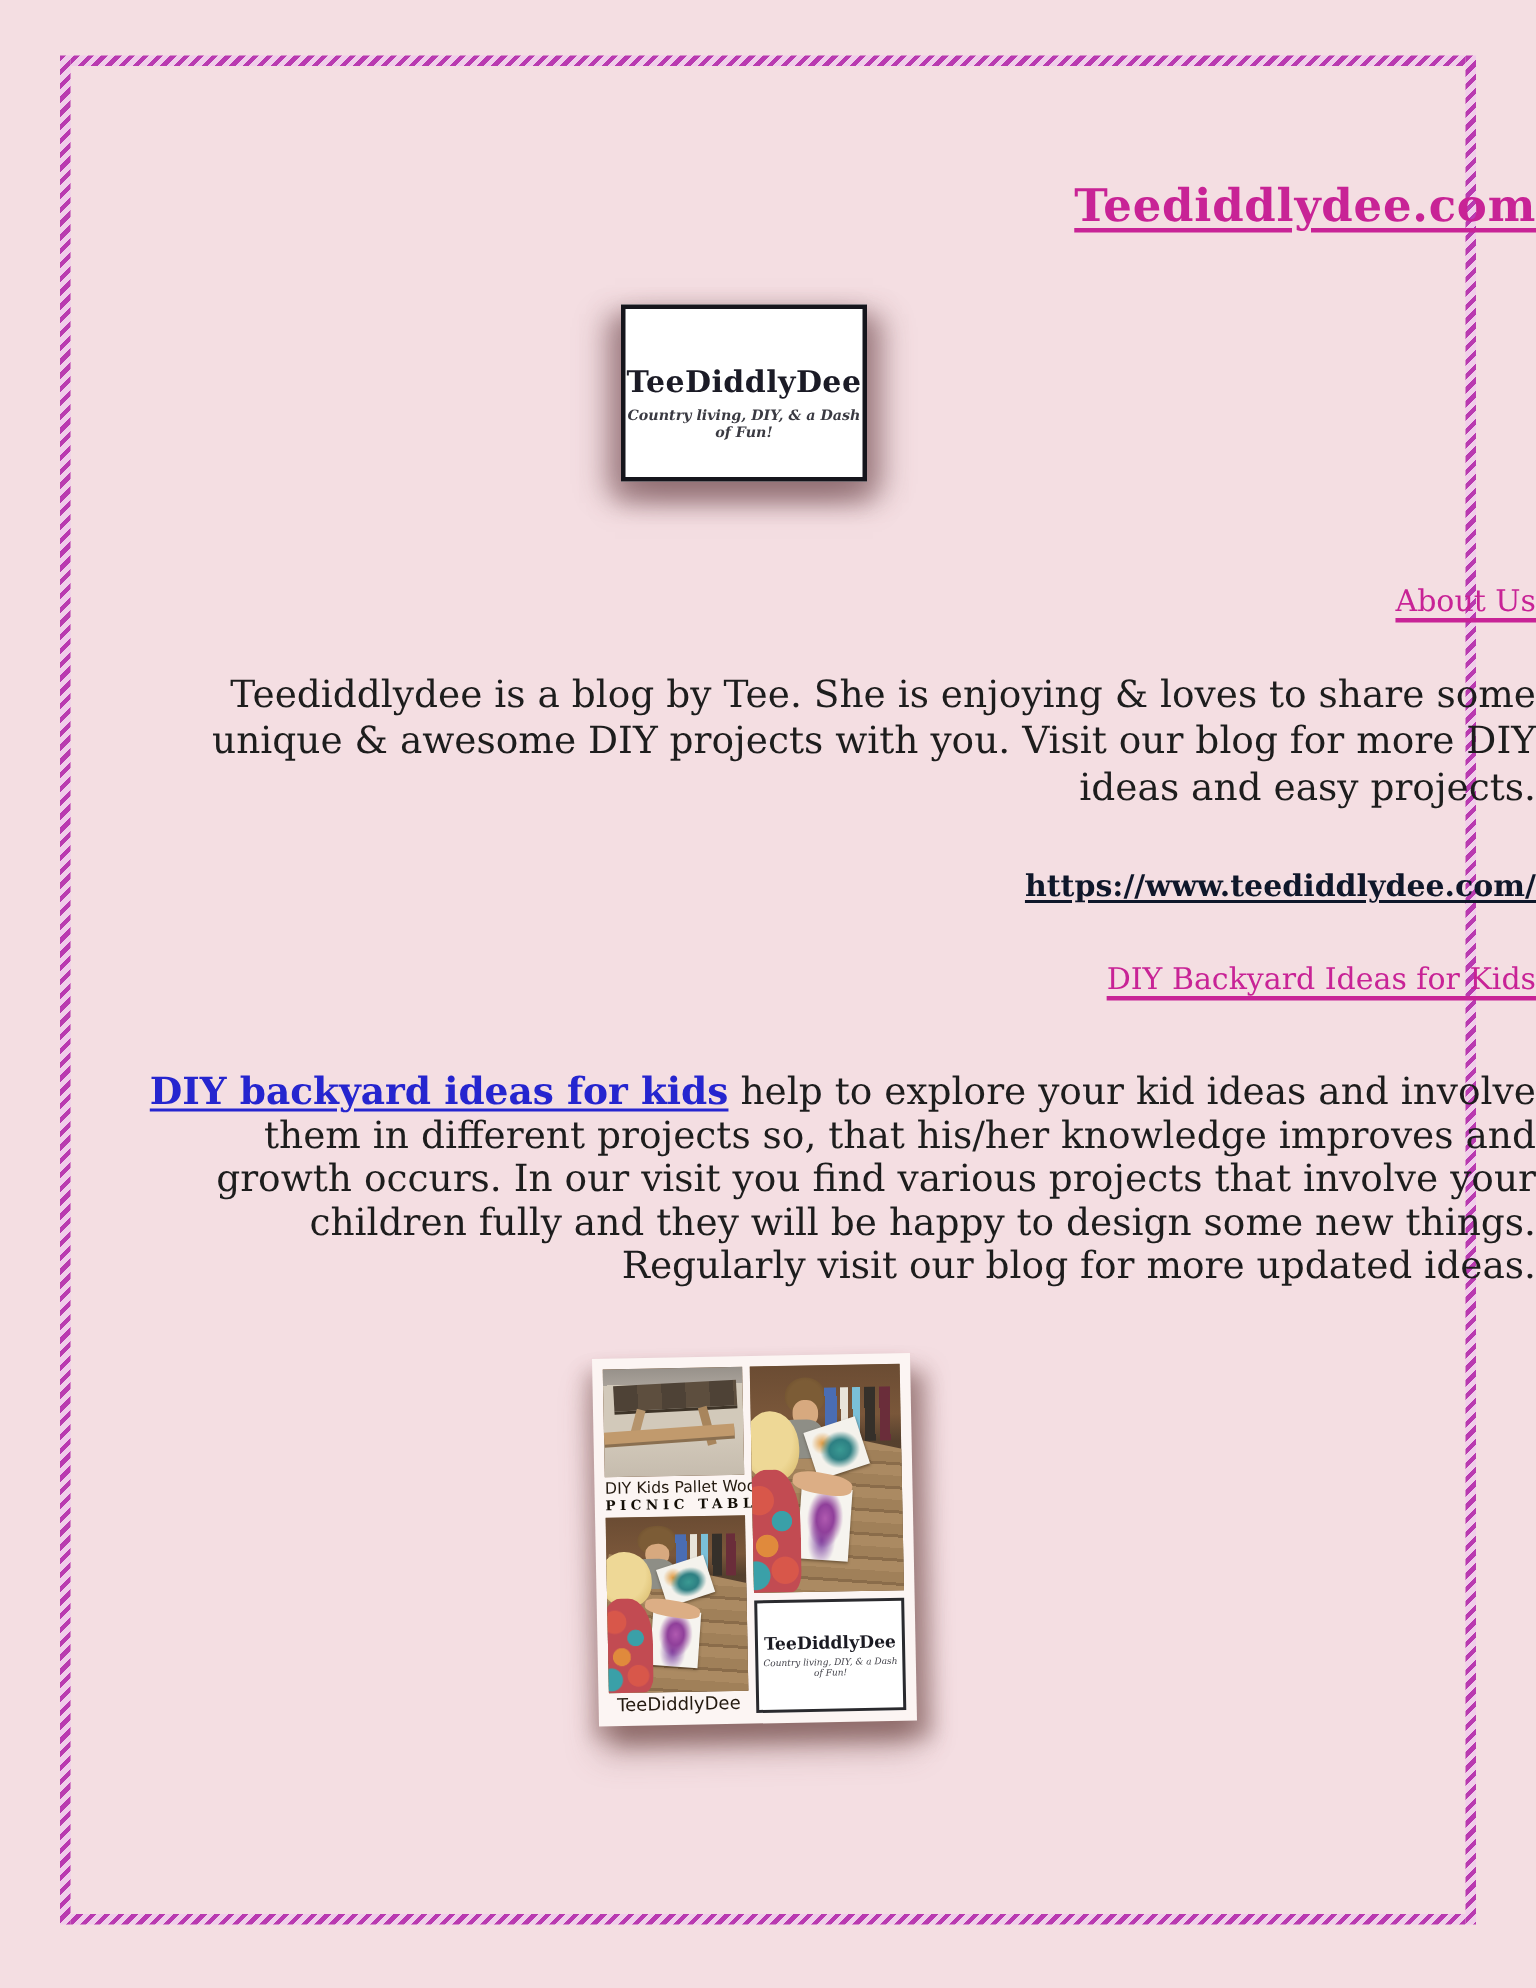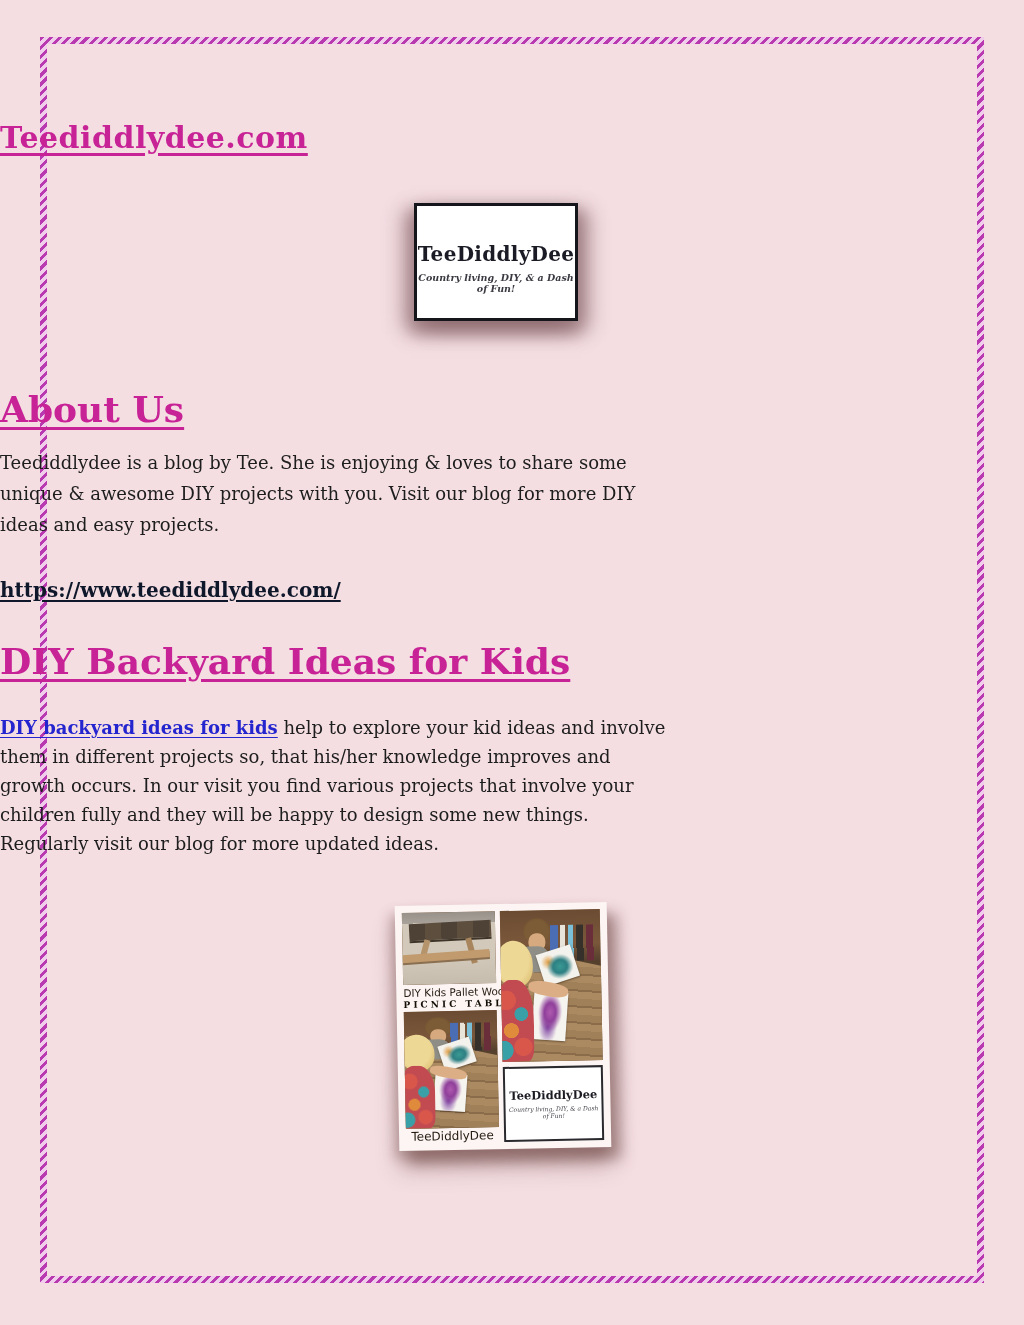--- a/index.html
+++ b/index.html
@@ -8,44 +8,44 @@
     background:#f4dee2;
     font-family:"DejaVu Serif","Liberation Serif",serif;
     position:relative; overflow:hidden;
   }
   .frame {
     position:absolute; left:40px; top:37px; width:944px; height:1246px;
     box-sizing:border-box;
     border:7px solid;
     border-image:repeating-linear-gradient(135deg,#b93ab0 0 3px,#f0cdea 3px 6.5px) 7;
   }
-  .center-block { position:absolute; left:0; width:1024px; text-align:left; }
+  .center-block { position:absolute; left:0; width:1024px; text-align:right; }
 
   a.title {
     top:120px; font-size:30px; font-weight:bold; color:#c82396;
     text-decoration:underline; text-decoration-thickness:2.5px; text-underline-offset:5px;
     display:block; letter-spacing:.5px; cursor:pointer;
   }
   .logo-card {
     position:absolute; left:414px; top:203px; width:164px; height:118px;
     box-sizing:border-box; background:#fff; border:3px solid #15151c;
     text-align:center;
     box-shadow:0 10px 16px 4px rgba(125,88,92,.55), 12px 8px 18px rgba(125,88,92,.45), -12px 8px 18px rgba(125,88,92,.4);
   }
   .logo-name { margin-top:36px; font-size:20px; font-weight:bold; color:#1b1b26; letter-spacing:.3px; }
   .logo-tagline { margin-top:6px; font-size:9.5px; font-style:italic; font-weight:bold; color:#3a3a42; }
 
   h2.heading {
-    margin:0; top:388px; font-size:36px; font-weight:bold; color:#c82396;
+    margin:0; top:388px; font-size:20px; font-weight:normal; color:#c82396;
     text-decoration:underline; text-decoration-thickness:2.5px; text-underline-offset:5px;
   }
   h2.h-diy { top:640px; }
 
   p.bodytext {
-    margin:0; top:447px; font-size:18px; line-height:31px; color:#1d1d1d;
+    margin:0; top:447px; font-size:25px; line-height:31px; color:#1d1d1d;
     white-space:pre-line;
   }
   p.p-diy { top:713px; line-height:29px; }
 
   a.url-link {
     top:578px; display:block; font-size:20px; font-weight:bold; color:#0f172a;
     text-decoration:underline; text-underline-offset:3px; cursor:pointer;
   }
   a.inline-link {
     color:#2525cf; font-weight:bold; text-decoration:underline; text-underline-offset:3px; cursor:pointer;

